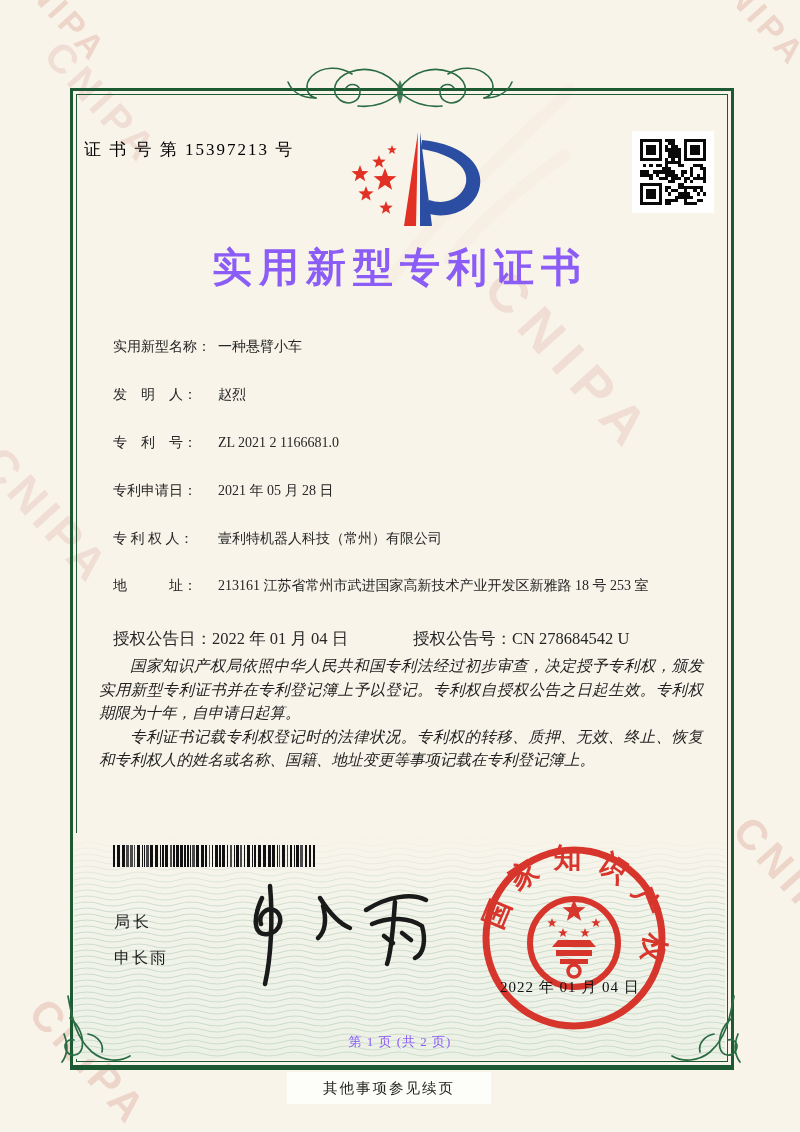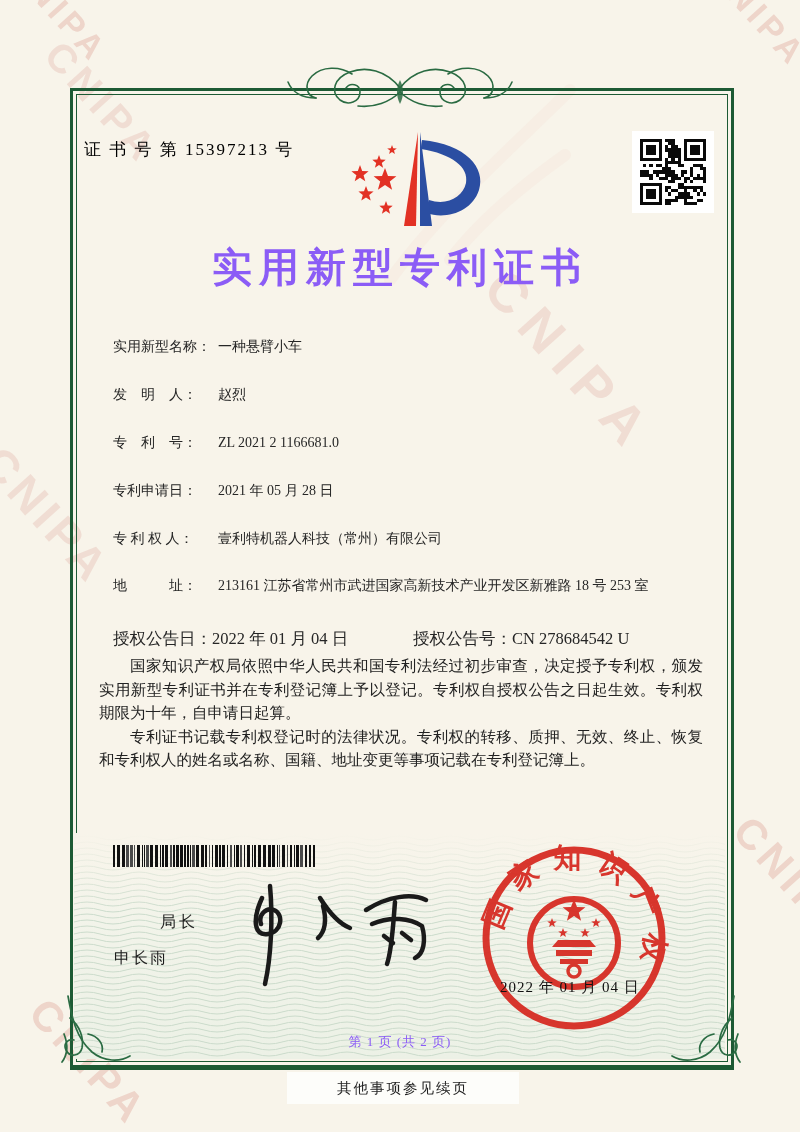--- a/index.html
+++ b/index.html
@@ -62,34 +62,34 @@
   .frow .lab{display:inline-block;min-width:105px;vertical-align:top;}
   .frow .val{display:inline-block;vertical-align:top;white-space:normal;}
   .frow.r1{top:334px;} .frow.r2{top:382px;} .frow.r3{top:430px;}
   .frow.r4{top:478px;} .frow.r5{top:526px;} .frow.r6{top:573px;}
   .frow.r6 .val{width:478px;}
   .grant-left{position:absolute;left:113px;top:628px;font-size:16.5px;z-index:2;white-space:pre;}
   .grant-right{position:absolute;left:413px;top:628px;font-size:16.5px;z-index:2;white-space:pre;}
   
   .body-text{position:absolute;left:99px;top:654px;width:604px;z-index:2;
     font-size:15.5px;line-height:23.5px;text-align:justify;color:#222;}
-  .body-text p{margin:0;text-indent:2em;}
+  .body-text p{margin:0;text-indent:2em;font-style:italic;}
   
   .barcode{position:absolute;left:113px;top:845px;z-index:2;}
   .sig-title{position:absolute;left:114px;top:912px;font-size:16px;letter-spacing:3px;z-index:2;
-    font-family:"Liberation Sans","DejaVu Sans",sans-serif;color:#1c1c1c;margin-left:46px;}
+    font-family:"Liberation Sans","DejaVu Sans",sans-serif;color:#1c1c1c;}
   .sig-name{position:absolute;left:114px;top:948px;font-size:16px;letter-spacing:2px;z-index:2;
     font-family:"Liberation Sans","DejaVu Sans",sans-serif;color:#1c1c1c;}
   .sig-hand{position:absolute;left:228px;top:878px;z-index:2;}
   .seal{position:absolute;left:479px;top:843px;z-index:2;opacity:.93;}
   .seal-date{position:absolute;left:500px;top:978px;width:150px;font-size:15px;
     letter-spacing:1px;color:#111;z-index:3;white-space:pre;}
   .page-info{position:absolute;left:0;top:1033px;width:100%;text-align:center;
     font-size:13px;letter-spacing:1px;z-index:2;color:#8b5cf6;}
-  .continuation{position:absolute;left:287px;top:1072px;width:232px;height:32px;
+  .continuation{position:absolute;left:287px;top:1072px;width:204px;height:32px;
     background:#fdfdfa;z-index:2;display:flex;align-items:center;justify-content:center;
     font-size:14.5px;letter-spacing:2px;color:#222;}
 </style>
 </head>
 <body>
 
 <div class="page">
 
   <span class="wm a">CNIPA</span>
   <span class="wm b">CNIPA</span>

